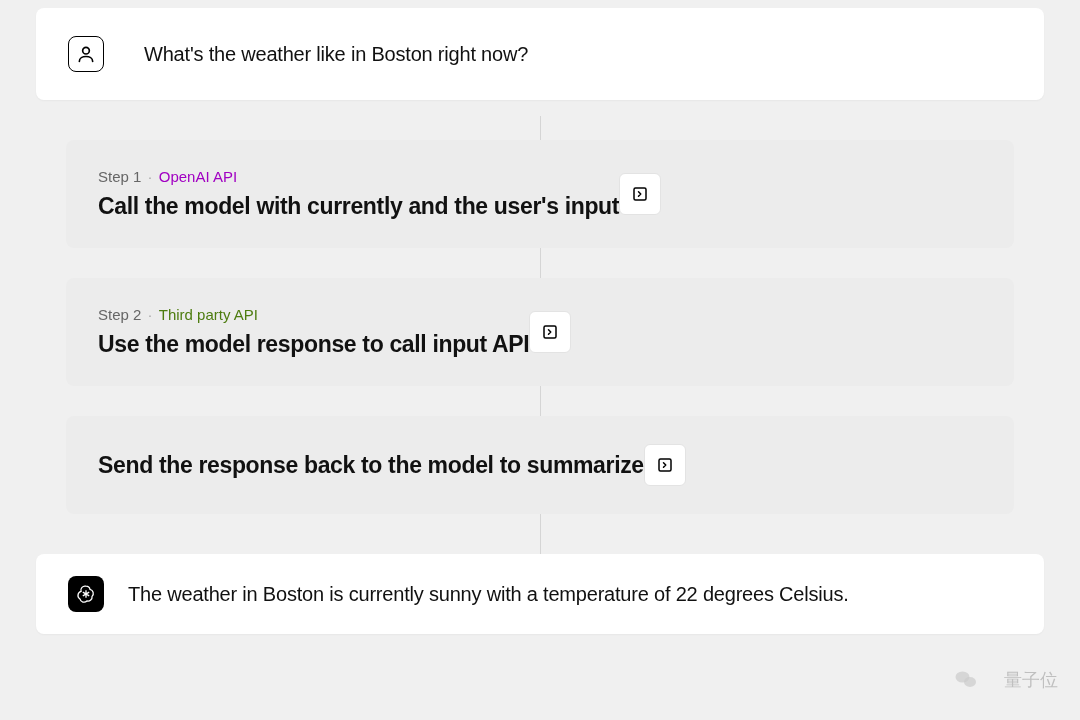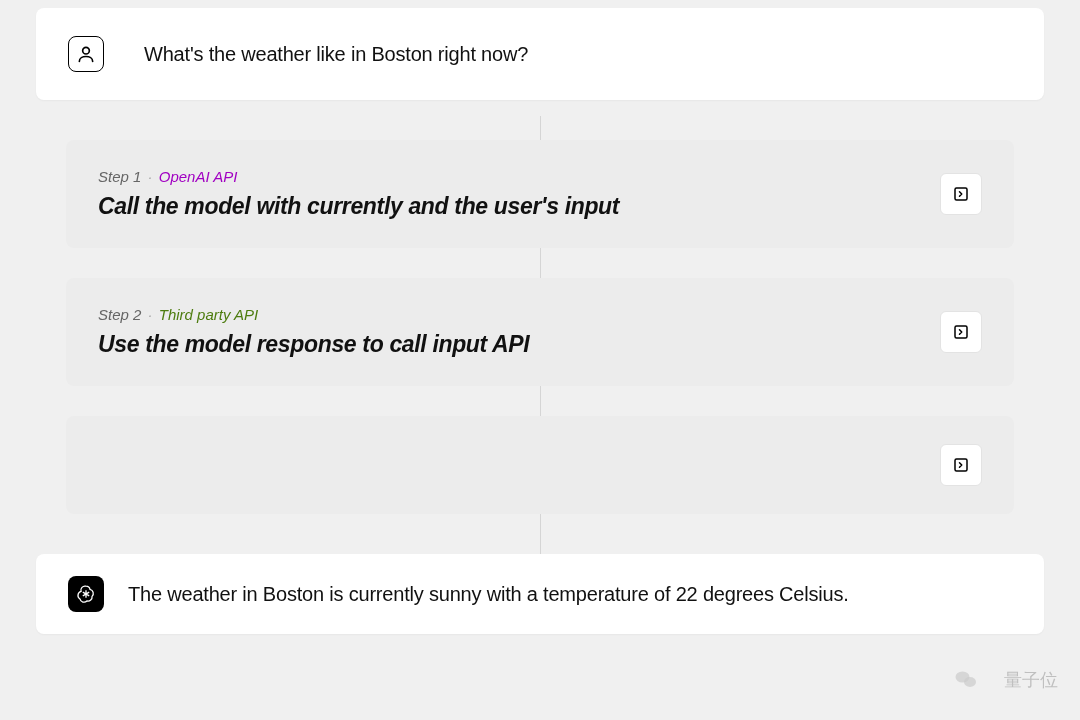--- a/index.html
+++ b/index.html
@@ -47,24 +47,22 @@
     }
     .avatar-box svg { width: 20px; height: 20px; }
     .msg-text { font-size: 20px; color: #111; letter-spacing: -0.01em; }
     .steps { margin: 40px 30px 0; display: flex; flex-direction: column; gap: 30px; }
     .step-card {
       background: #ececec;
       border-radius: 8px;
       padding: 28px 32px;
       display: flex;
       align-items: center;
-      justify-content: space-between;
       position: relative;
       z-index: 1;
-      font-style: italic;
     }
     .step-head { font-size: 15px; color: #666; margin-bottom: 8px; }
     .step-head .dot { color: #aaa; margin: 0 2px; }
     .step-tag { font-weight: 500; }
     .step-title { font-size: 23px; font-weight: 600; color: #111; letter-spacing: -0.015em; }
     .expand-btn {
       width: 42px; height: 42px;
       background: #fff;
       border: 1px solid #e3e3e3;
       border-radius: 6px;
@@ -146,20 +144,21 @@
       <div class="expand-btn">
         <svg viewBox="0 0 24 24" fill="none" stroke="#000" stroke-width="2" stroke-linecap="round" stroke-linejoin="round">
           <rect x="4" y="4" width="16" height="16" rx="2"></rect>
           <path d="M10 9l3 3-3 3"></path>
         </svg>
       </div>
     </div>
 
     <div class="step-card">
       <div>
+        <div class="step-title">Send the response back to the model to summarize</div>
       </div>
       <div class="expand-btn">
         <svg viewBox="0 0 24 24" fill="none" stroke="#000" stroke-width="2" stroke-linecap="round" stroke-linejoin="round">
           <rect x="4" y="4" width="16" height="16" rx="2"></rect>
           <path d="M10 9l3 3-3 3"></path>
         </svg>
       </div>
     </div>
 
   </div>

